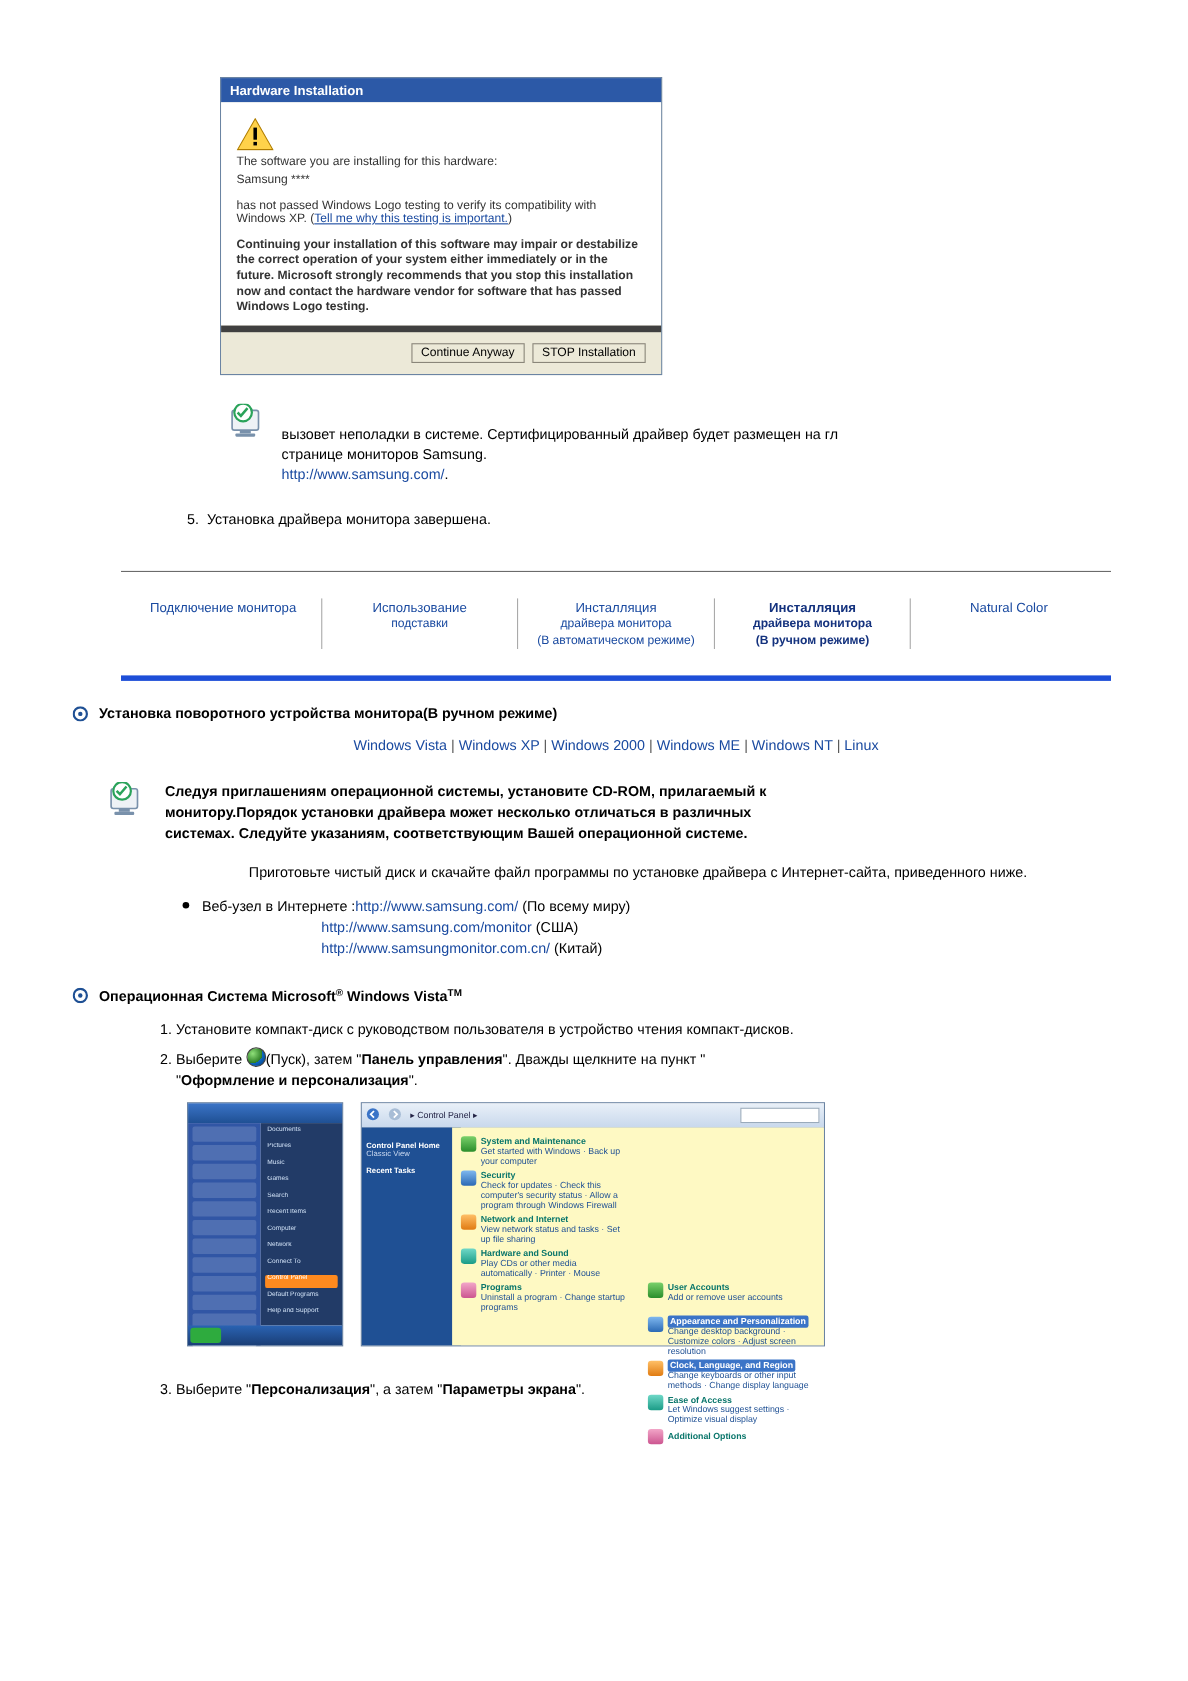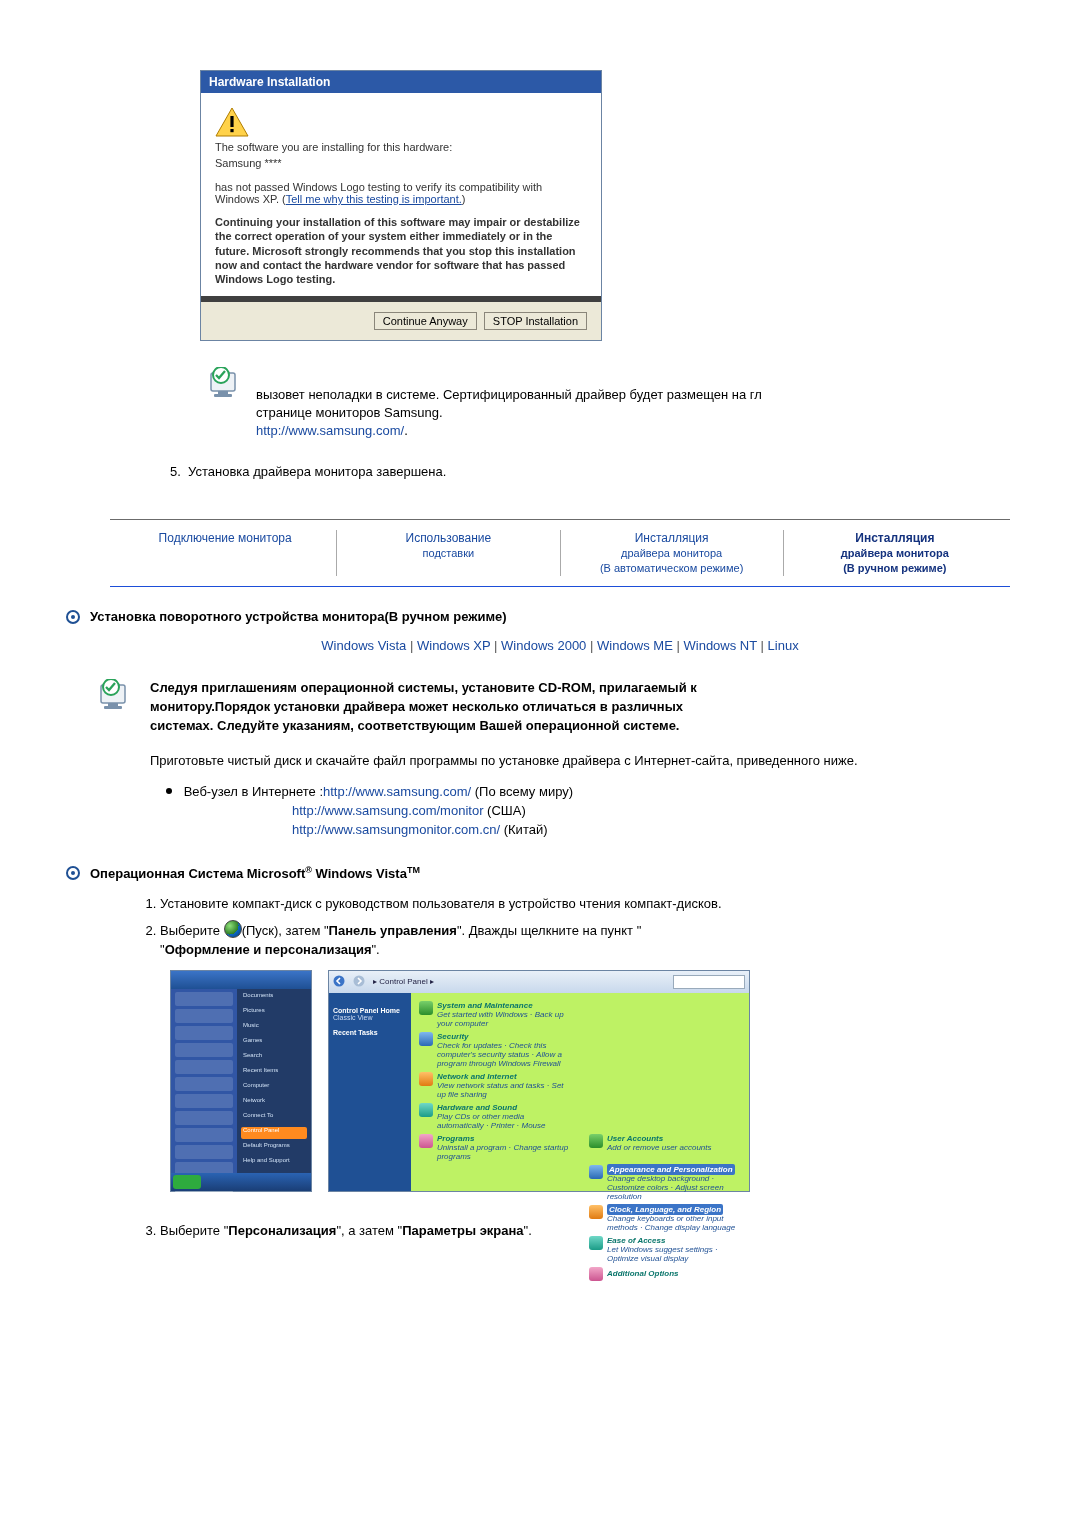--- a/index.html
+++ b/index.html
@@ -69,23 +69,23 @@
   }
   .infoblock .ic { width: 40px; flex: 0 0 40px; margin-right: 6px; }
   .infoblock .txt { flex: 1; line-height: 1.4; }
   .infoblock a { color: #1a4aa0; text-decoration: none; }
   .mon-icon svg { width: 38px; height: 36px; }
   
   .step5 { margin: 24px 0 20px 60px; }
   
   .tabbar {
     border-top: 1px solid #6b6b6b;
-    border-bottom: 1px solid #1d4ed8;
+    border-bottom: 5px solid #1d4ed8;
     margin: 40px 0 22px 0;
-    padding: 10px 4px;
+    padding: 24px 4px;
     display: flex;
     justify-content: flex-end;
     font-size: 12px;
   }
   .tabbar .tab { text-align: center; padding: 0 6px; line-height: 1.35; border-right: 1px solid #aaa; flex:1;}
   .tabbar .tab:last-child{ border-right:none;}
   .tabbar .blue { color: #1a4aa0; }
   .tabbar .navy { color: #14327e; font-weight: bold; }
   .tabbar .tab .sub { display: block; font-size: 11px; }
   
@@ -102,21 +102,21 @@
   .section-head .dot svg { width:14px; height:14px; }
   .os-links { text-align: center; margin: 4px 0 26px 0; }
   .os-links a { color: #1a4aa0; text-decoration: none; }
   .os-links span.sep { color: #555; }
   .infoblock2 {
     display: flex;
     margin: 0 0 0 -10px;
   }
   .infoblock2 .ic { width: 50px; flex: 0 0 50px; }
   .infoblock2 .txt { font-weight: bold; line-height: 1.45; }
-  .para { margin: 16px 0 0 40px; line-height: 1.4; }
+  .para { margin: 16px 0 0 40px; line-height: 1.4; text-align: center; }
   .linkline { margin: 14px 0 0 56px; }
   .linkline .bullet { display:inline-block; width:6px; height:6px; background:#000; border-radius:50%; margin-right:8px; vertical-align:2px;}
   .linkline a { color: #1a4aa0; text-decoration: none; }
   .linkline2 { margin-left: 182px; margin-top: 4px; }
   .os-title .sup { font-size: 9px; vertical-align: super; }
   .ol { margin: 12px 0 0 50px; padding: 0; list-style: decimal; }
   .ol li { margin: 6px 0; line-height: 1.45; }
   .ol .start-orb {
     display:inline-block; width:16px; height:16px; border-radius:50%;
     background: radial-gradient(circle at 30% 30%, #8fe07a, #2b7c23 55%, #0c66c4 55%, #063b73);
@@ -150,22 +150,22 @@
   }
   .shot.big .toolbar .nav{margin:0 4px;}
   .shot.big .toolbar .crumb{color:#224; margin-left:4px;}
   .shot.big .sideL{
     position:absolute; left:0; top:22px; width:82px; bottom:0;
     background:#1f5094; color:#cddbf2; font-size:7px; padding:6px 4px;
   }
   .shot.big .sideL .h{color:#fff; font-weight:bold; margin-top:8px;}
   .shot.big .content{
     position:absolute; left:82px; top:22px; right:0; bottom:0;
-    background:#bef264; padding:8px 8px; display:grid;
-    grid-template-columns:1fr 1fr; gap:4px 18px; font-size:8px;font-style:italic;
+    background:#fef9c3; padding:8px 8px; display:grid;
+    grid-template-columns:1fr 1fr; gap:4px 18px; font-size:8px;
   }
   .shot.big .item{ display:flex; gap:4px; }
   .shot.big .item .ic16{
     width:14px;height:14px;flex:0 0 14px; border-radius:3px;
     background:linear-gradient(#79d06a,#2b8e2b);
   }
   .shot.big .item .ic16.blue{background:linear-gradient(#7fb8ef,#2a69b4);}
   .shot.big .item .ic16.or{background:linear-gradient(#ffc067,#e07b12);}
   .shot.big .item .ic16.gr{background:linear-gradient(#6fd8c7,#1b9c87);}
   .shot.big .item .ic16.pk{background:linear-gradient(#f2a6c8,#cc5590);}
@@ -231,20 +231,21 @@
     <div class="tab blue">Подключение монитора</div>
     <div class="tab blue">
       <span>Использование</span><span class="sub">подставки</span>
     </div>
     <div class="tab blue">
       <span>Инсталляция</span><span class="sub">драйвера монитора</span><span class="sub">(В автоматическом режиме)</span>
     </div>
     <div class="tab navy">
       <span>Инсталляция</span><span class="sub">драйвера монитора</span><span class="sub">(В ручном режиме)</span>
     </div>
+    <div class="tab blue">Natural Color</div>
   </div>
 
   <div class="section-head">
     <span class="dot">
       <svg viewBox="0 0 14 14">
           <circle cx="7" cy="7" r="6" fill="#fff" stroke="#1f5094" stroke-width="2"></circle>
           <circle cx="7" cy="7" r="2" fill="#1f5094"></circle>
         </svg>
     </span>
     <span>Установка поворотного устройства монитора(В ручном режиме)</span>

